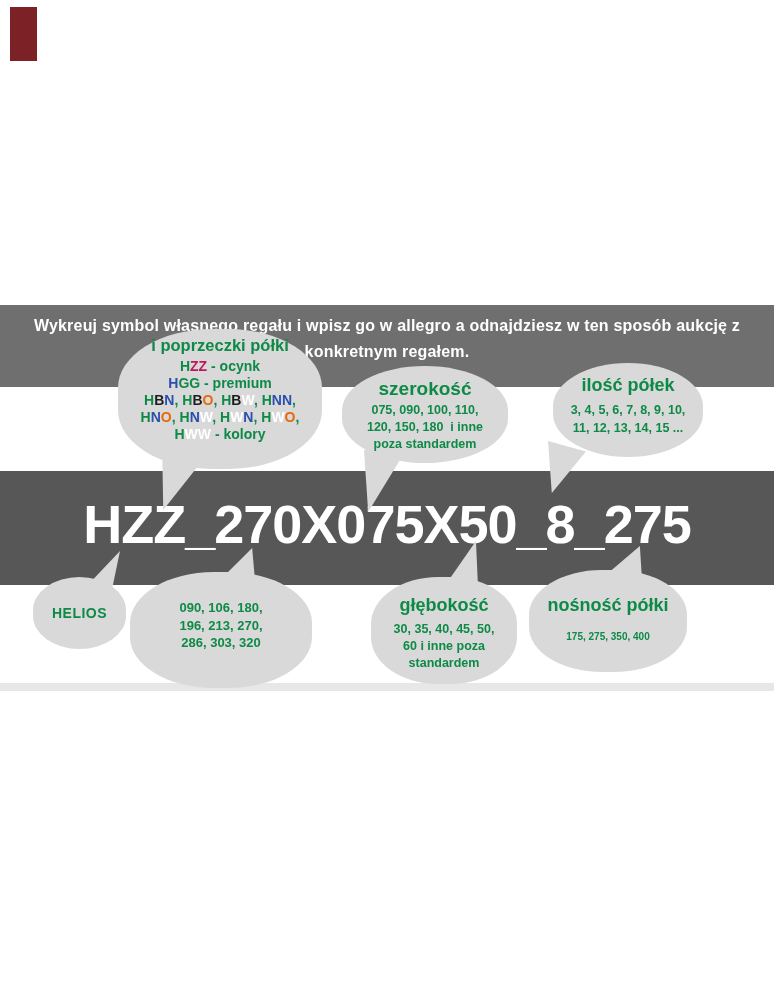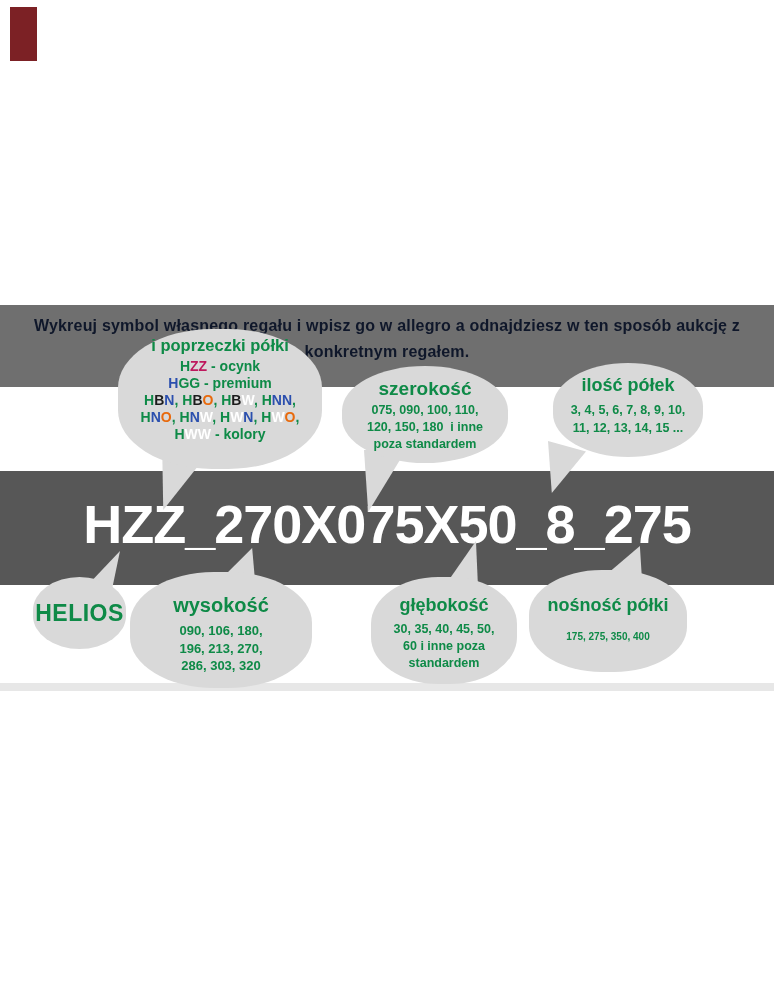--- a/index.html
+++ b/index.html
@@ -7,21 +7,21 @@
     position:relative;width:774px;height:1000px;background:#fff;overflow:hidden;
     font-family:"Liberation Sans",sans-serif;font-weight:bold;
   }
   .abs{position:absolute;}
 
   
   .red-mark{left:10px;top:7px;width:27px;height:54px;background:var(--red_mark,#7c2125);}
 
   
   .banner{left:0;top:305px;width:774px;height:82px;background:var(--top_band,#6f6f6f);
-          color:#0f172a;font-size:16px;line-height:26px;text-align:center;box-sizing:border-box;
+          color:#ffffff;font-size:16px;line-height:26px;text-align:center;box-sizing:border-box;
           padding-top:8px;letter-spacing:.2px;z-index:1;}
 
   
   .code-band{left:0;top:471px;width:774px;height:114px;background:var(--code_band,#575757);z-index:1;}
   .code{position:absolute;left:0;top:22px;width:100%;text-align:center;color:#fff;
         font-size:54px;letter-spacing:-1px;white-space:nowrap;}
 
   
   .bottom-strip{left:0;top:683px;width:774px;height:8px;background:var(--strip,#e7e7e7);z-index:1;}
 
@@ -36,21 +36,21 @@
 
   .b-width{left:342px;top:366px;width:166px;height:97px;border-radius:50%/46%;padding-top:12px;}
   .b-width .b-head{font-size:19px;line-height:21px;text-align:center;}
   .b-width .b-lines{margin-top:3px;font-size:12.5px;line-height:17px;}
 
   .b-shelves{left:553px;top:363px;width:150px;height:94px;border-radius:50%/46%;padding-top:12px;}
   .b-shelves .b-head{font-size:18px;line-height:20px;}
   .b-shelves .b-lines{margin-top:7px;font-size:12.5px;line-height:17.5px;}
 
   .b-brand{left:33px;top:577px;width:93px;height:72px;border-radius:50%/46%;
-           display:flex;align-items:center;justify-content:center;font-size:23px;letter-spacing:.5px;}
+           display:flex;align-items:center;justify-content:center;font-size:14px;letter-spacing:.5px;}
 
   .b-height{left:130px;top:572px;width:182px;height:116px;border-radius:46%/44%;padding-top:22px;}
   .b-height .b-head{font-size:20px;line-height:23px;}
   .b-height .b-lines{margin-top:5px;font-size:13px;line-height:17.5px;}
 
   .b-depth{left:371px;top:577px;width:146px;height:107px;border-radius:46%/44%;padding-top:18px;}
   .b-depth .b-head{font-size:18px;line-height:21px;}
   .b-depth .b-lines{margin-top:5px;font-size:12.5px;line-height:17px;}
 
   .b-load{left:529px;top:570px;width:158px;height:102px;border-radius:46%/44%;padding-top:25px;}
@@ -123,21 +123,20 @@
         <div>3, 4, 5, 6, 7, 8, 9, 10,</div>
         <div>11, 12, 13, 14, 15 ...</div>
       </div>
   </div>
 
   <div class="abs bubble b-brand">
     <span>HELIOS</span>
   </div>
 
   <div class="abs bubble b-height">
-    <div class="b-head">wysokość</div>
     <div class="b-lines">
         <div>090, 106, 180,</div>
         <div>196, 213, 270,</div>
         <div>286, 303, 320</div>
       </div>
   </div>
 
   <div class="abs bubble b-depth">
     <div class="b-head">głębokość</div>
     <div class="b-lines">

